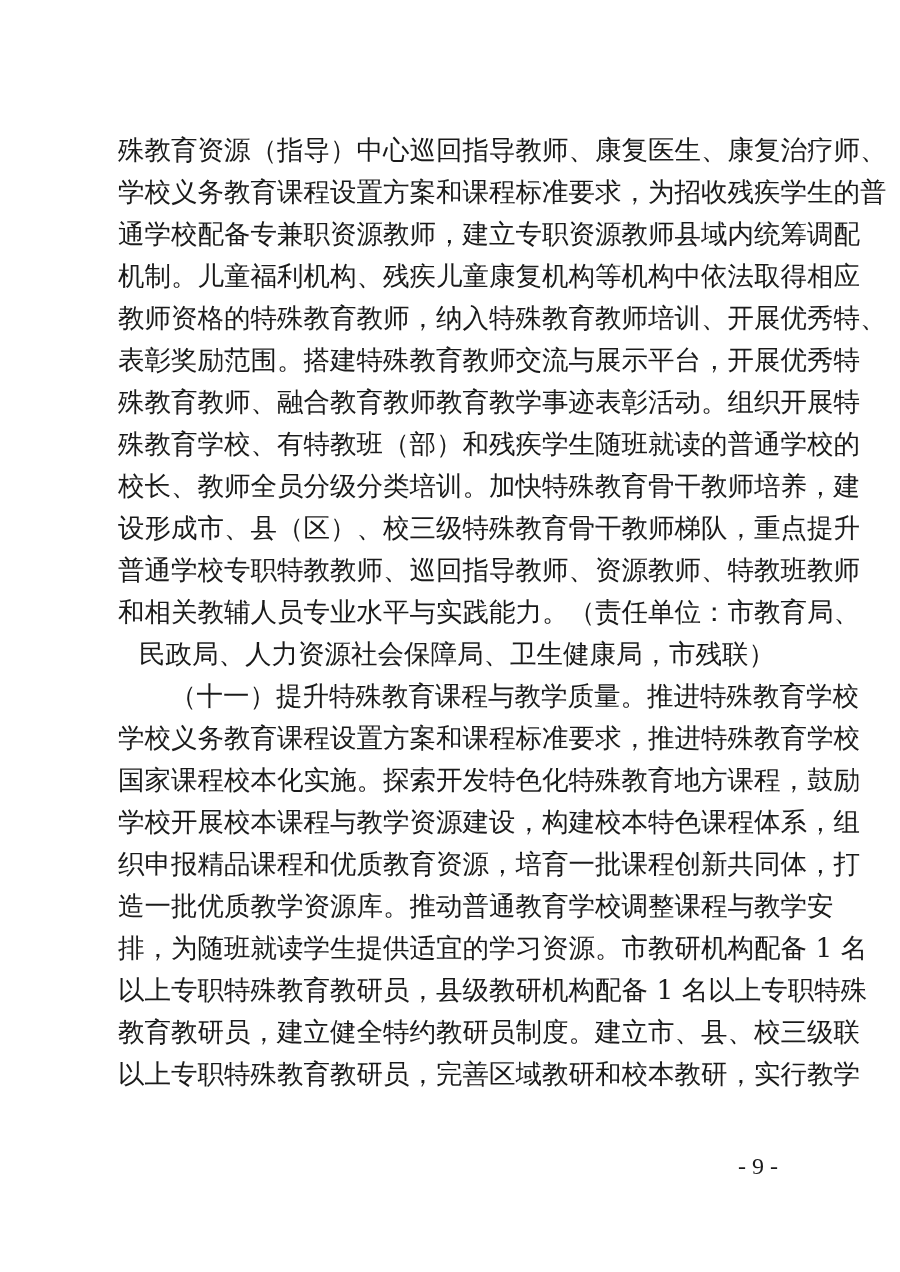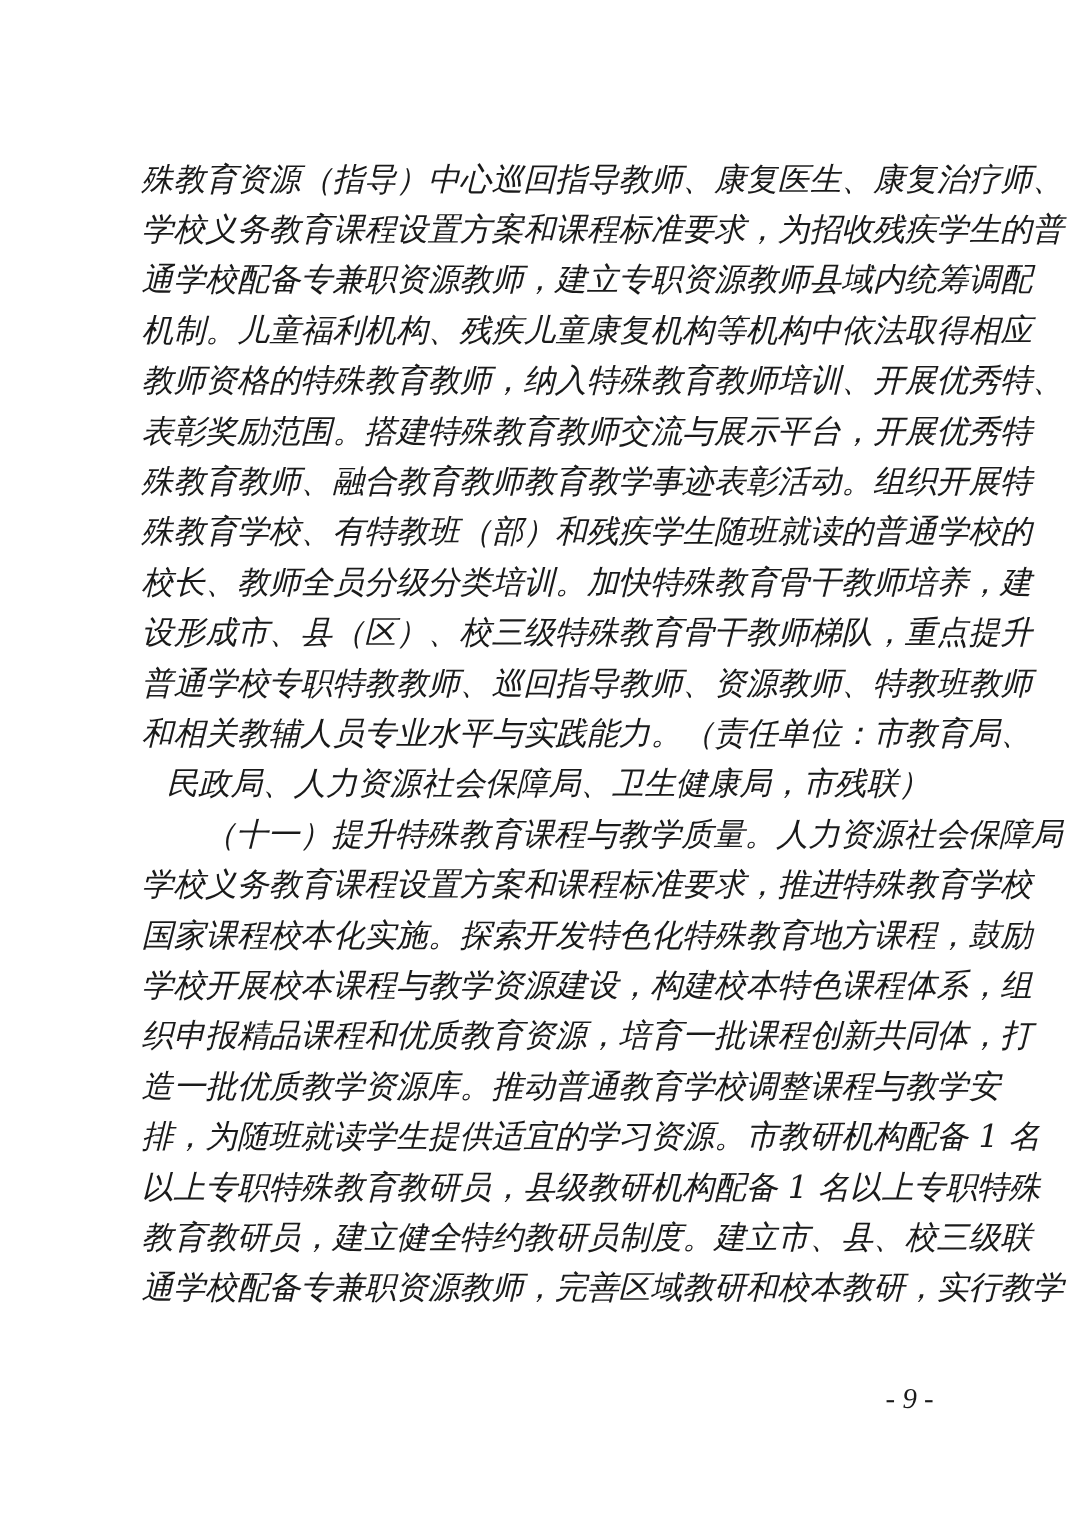--- a/index.html
+++ b/index.html
@@ -13,21 +13,20 @@
       position: relative;
       overflow: hidden;
       font-family: "DejaVu Serif", "Liberation Serif", serif;
       color: #1a1a1a;
     }
     .page {
       position: absolute;
       left: 0; top: 0;
       width: 900px; height: 1272px;
       background: #ffffff;
-      font-style: italic;
     }
     .line {
       position: absolute;
       left: 118px;
       width: 678px;
       height: 42px;
       font-size: 26.5px;
       line-height: 42px;
       white-space: nowrap;
       text-align: justify;
@@ -75,28 +74,28 @@
     <div class="line" style="top:423px">殊教育学校、有特教班（部）和残疾学生随班就读的普通学校的</div>
     <div class="line" style="top:465px">校长、教师全员分级分类培训。加快特殊教育骨干教师培养，建</div>
     <div class="line" style="top:507px">设形成市、县（区）、校三级特殊教育骨干教师梯队，重点提升</div>
     <div class="line" style="top:549px">普通学校专职特教教师、巡回指导教师、资源教师、特教班教师</div>
     <div class="line" style="top:591px">和相关教辅人员专业水平与实践能力。（责任单位：市教育局、</div>
     <div class="line last" style="top:633px">民政局、人力资源社会保障局、卫生健康局，市残联）</div>
   </div>
 
   <div>
     <div class="line indent" style="top:675px">
-      <span>（十一）</span><span class="kai">提升特殊教育课程与教学质量。</span><span>人力资源社会保障局</span>
+      <span>（十一）</span><span class="kai">提升特殊教育课程与教学质量。</span><span>推进特殊教育学校</span>
     </div>
     <div class="line" style="top:717px">学校义务教育课程设置方案和课程标准要求，推进特殊教育学校</div>
     <div class="line" style="top:759px">国家课程校本化实施。探索开发特色化特殊教育地方课程，鼓励</div>
     <div class="line" style="top:801px">学校开展校本课程与教学资源建设，构建校本特色课程体系，组</div>
     <div class="line" style="top:843px">织申报精品课程和优质教育资源，培育一批课程创新共同体，打</div>
     <div class="line" style="top:885px">造一批优质教学资源库。推动普通教育学校调整课程与教学安</div>
     <div class="line" style="top:927px">排，为随班就读学生提供适宜的学习资源。市教研机构配备 1 名</div>
     <div class="line" style="top:969px">以上专职特殊教育教研员，县级教研机构配备 1 名以上专职特殊</div>
     <div class="line" style="top:1011px">教育教研员，建立健全特约教研员制度。建立市、县、校三级联</div>
-    <div class="line" style="top:1053px">通学校配备专兼职资源教师，完善区域教研和校本教研，实行教学</div>
+    <div class="line" style="top:1053px">以上专职特殊教育教研员，完善区域教研和校本教研，实行教学</div>
   </div>
 
   <div class="page-number">- 9 -</div>
 
 </div>
 
 </body></html>

